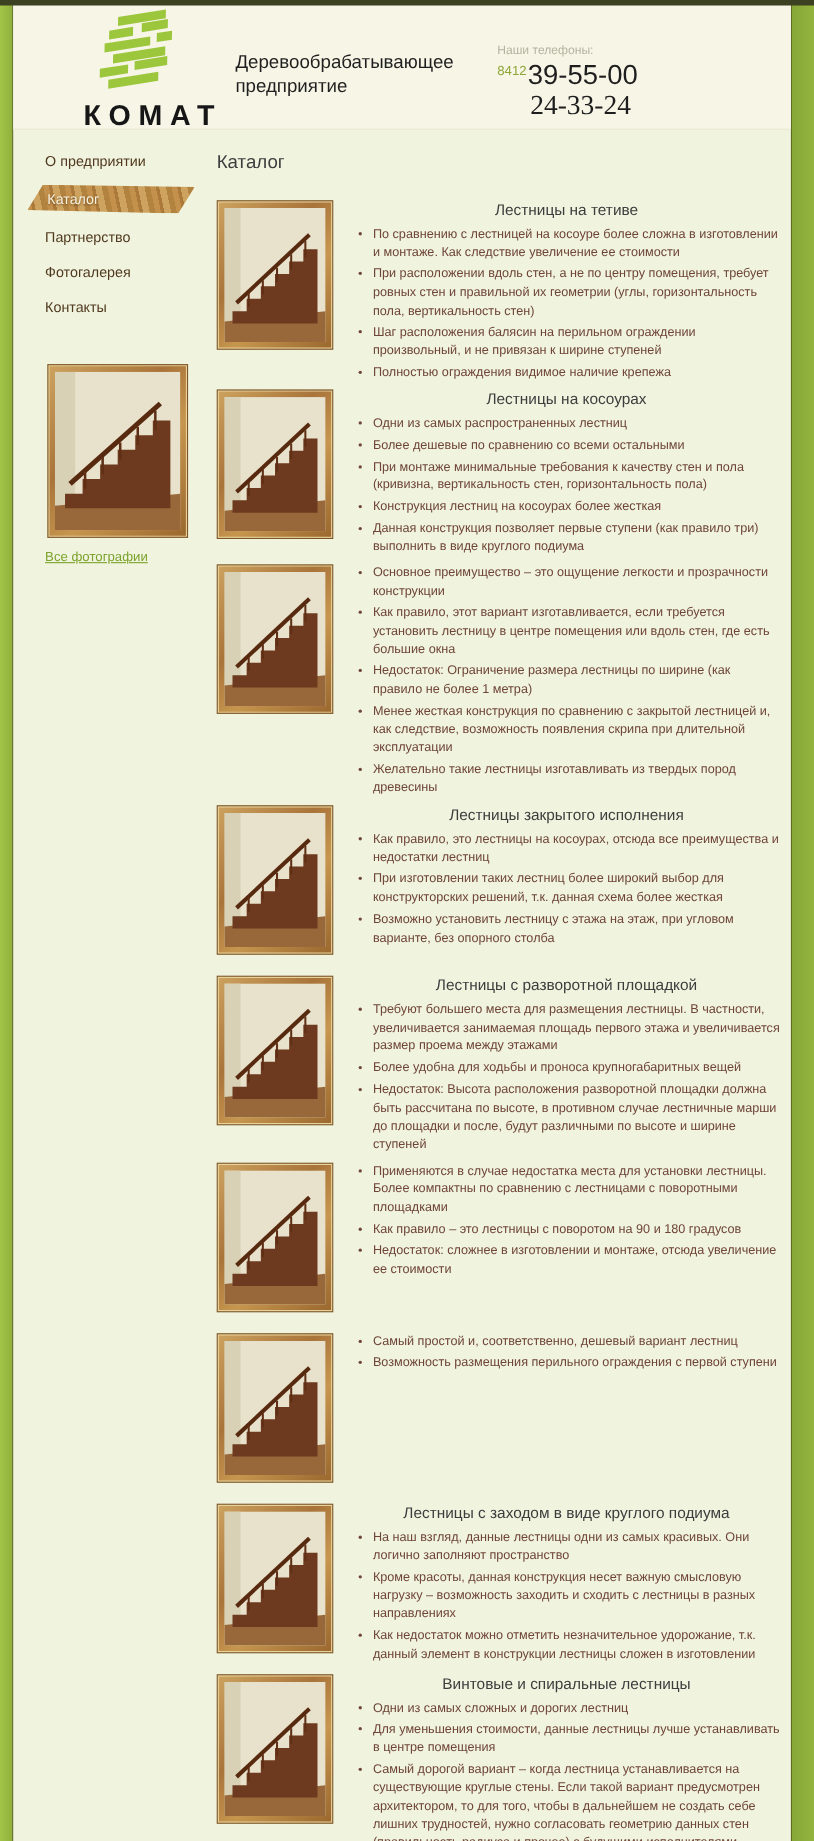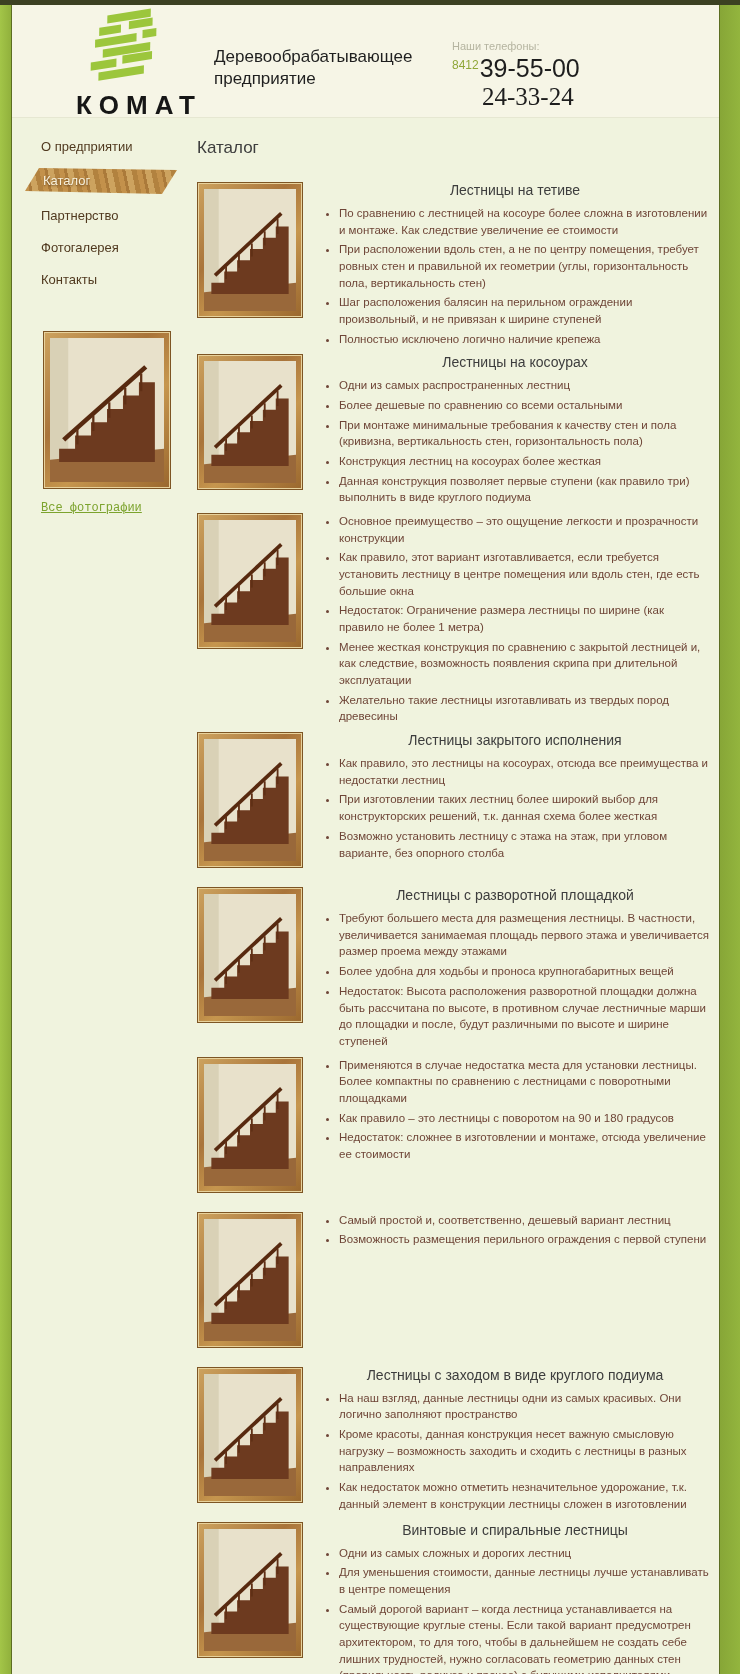--- a/index.html
+++ b/index.html
@@ -47,21 +47,21 @@
     background:repeating-linear-gradient(78deg,#c3914b 0 5px,#ab7a3a 5px 8px,#cda35f 8px 14px,#b2823f 14px 19px);
     clip-path:polygon(14px 0,100% 2px,calc(100% - 15px) 100%,0 calc(100% - 3px));
     padding:5px 26px 6px 18px; margin-left:-16px; width:152px;
   }
   .side-photo { margin:30px 0 8px 2px; display:inline-block; cursor:pointer; }
   .frame {
     padding:6px; display:inline-block; line-height:0;
     background:linear-gradient(135deg,#cda35f,#a9743a 38%,#c6964e 62%,#9a672e);
     border:1px solid #7d5524; box-shadow:inset 0 0 0 1px #e8d29c;
   }
-  .all-photos { font-size:12px; color:#7ca32d; text-decoration:underline; cursor:pointer;font-family:Liberation Mono, monospace; }
+  .all-photos { font-size:12px; color:#7ca32d; text-decoration:underline; cursor:pointer; }
 
   main { flex:1; padding-right:10px; }
   h1.page-title { font-size:17px; font-weight:normal; color:#3d3d3d; margin:2px 0 24px 0; }
   .section { display:flex; gap:18px; min-height:151px; margin-bottom:4px; }
   .sec-photo { flex-shrink:0; align-self:flex-start; }
   .sec-body { flex:1; }
   .sec-title { font-size:14px; font-weight:normal; color:#3d3d3d; margin:0 0 7px 0;text-align:center; }
   .sec-body ul { margin:0; padding:0 0 0 18px; }
   .sec-body li { font-size:11.5px; line-height:1.45; color:#6e4537; margin-bottom:3px; }
 </style>
@@ -143,21 +143,21 @@
         <line x1="66" y1="60" x2="66" y2="45" stroke="#5f2f15" stroke-width="2"></line>
         <line x1="80" y1="48" x2="80" y2="32" stroke="#5f2f15" stroke-width="2"></line>
       </svg>
     </div>
     <div class="sec-body">
       <h2 class="sec-title">Лестницы на тетиве</h2>
       <ul>
                 <li>По сравнению с лестницей на косоуре более сложна в изготовлении и монтаже. Как следствие увеличение ее стоимости</li>
                 <li>При расположении вдоль стен, а не по центру помещения, требует ровных стен и правильной их геометрии (углы, горизонтальность пола, вертикальность стен)</li>
                 <li>Шаг расположения балясин на перильном ограждении произвольный, и не привязан к ширине ступеней</li>
-                <li>Полностью исключено логично наличие крепежа</li>
+                <li>Полностью ограждения видимое наличие крепежа</li>
               </ul>
     </div>
   </section>
           <section class="section">
     <div class="frame sec-photo">
       <svg width="92" height="122" viewBox="0 0 100 130" preserveAspectRatio="none">
         <rect width="100" height="130" fill="#e8e1cb"></rect>
         <rect width="16" height="110" fill="#d9d1b6"></rect>
         <path d="M0,110 L100,100 L100,130 L0,130 Z" fill="#99683a"></path>
         <path d="M8,112 8,100 22,100 22,88 36,88 36,76 50,76 50,64 64,64 64,52 78,52 78,40 92,40 92,112 Z" fill="#6d3a1f"></path>

